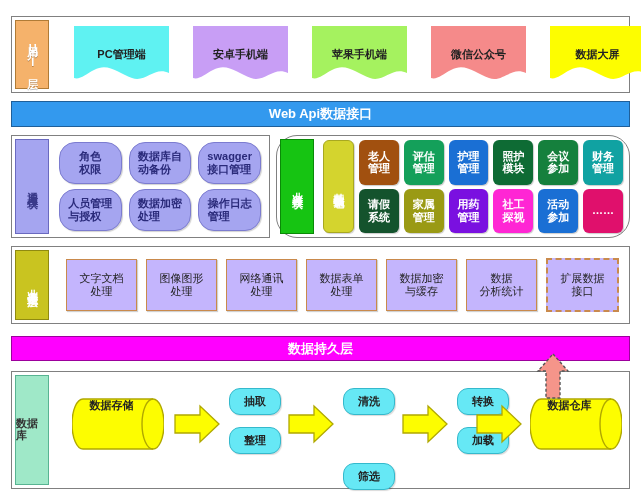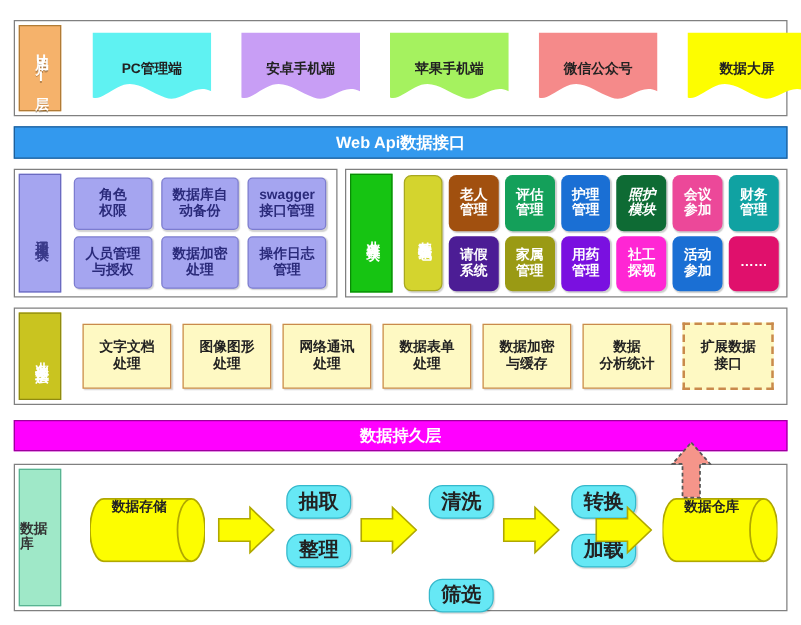--- a/index.html
+++ b/index.html
@@ -106,42 +106,41 @@
     font-weight: bold;
   }
 
   
   #common-layer { left: 11px; top: 135px; width: 259px; height: 103px; }
   #common-label {
     background: #a5a5f0;
     border-color: #6a6ac0;
     color: #3a3a8a;
   }
-  #business-layer { left: 276px; top: 135px; width: 354px; height: 103px; }
+  #business-layer { left: 276px; top: 135px; width: 354px; height: 103px; border-radius: 21px; }
   #business-label {
     background: #16c412;
     border-color: #0a8a07;
     color: #ffffff;
   }
 
   .mod-grid {
     display: grid;
     grid-template-columns: repeat(3, 1fr);
     grid-auto-rows: 42px;
     gap: 5px 7px;
     padding: 4px 8px 4px 7px;
     width: 100%;
     box-sizing: border-box;
   }
   .mod-cell {
-    border-radius: 4px;
-    display: flex;
-    align-items: center;
-    justify-content: center;
-    text-align: center;
+    border-radius: 16px;
+    display: flex;
+    align-items: center;
+    justify-content: center;
     font-size: 11px;
     font-weight: bold;
     line-height: 1.15;
     color: #2a2a7a;
     background: #a5a5f0;
     border: 1px solid #7c7cd0;
     box-shadow: 1px 1px 1px rgba(0,0,0,.18);
   }
 
   .biz-wrap {
@@ -206,24 +205,24 @@
     box-sizing: border-box;
   }
   .logic-cell {
     flex: 1 1 0;
     height: 50px;
     display: flex;
     align-items: center;
     justify-content: center;
     text-align: center;
     font-size: 11px;
-    font-weight: bold;
+    font-weight: normal;
     line-height: 1.2;
     color: #222222;
-    background: #fef9c3;
+    background: #c4b5fd;
     border: 1px solid #c98a4c;
     box-shadow: 1px 1px 1px rgba(0,0,0,.18);
   }
   .logic-cell.dashed {
     border: 2px dashed #c98a4c;
     box-shadow: none;
   }
 
   
   #persist-bar {
@@ -268,21 +267,21 @@
   }
   .pill {
     position: absolute;
     width: 50px; height: 25px;
     border-radius: 11px;
     background: #66e8f5;
     border: 1px solid #34b9cc;
     display: flex;
     align-items: center;
     justify-content: center;
-    font-size: 16px;
+    font-size: 11px;
     font-weight: bold;
     color: #222222;
     box-shadow: 1px 1px 1px rgba(0,0,0,.15);
   }
   .arrow { position: absolute; }
 
   
   #riser {
     position: absolute;
     left: 535px; top: 352px;
@@ -353,24 +352,24 @@
 
   <div class="layer" id="business-layer">
     <div class="layer-label" id="business-label">业务模块</div>
     <div class="layer-body">
       <div class="biz-wrap">
         <div class="biz-basic" id="biz-basic">基础数据包</div>
         <div class="biz-grid" id="biz-grid">
             <div class="biz-cell" style="background: rgb(161, 80, 15);">老人<br>管理</div>
             <div class="biz-cell" style="background: rgb(20, 160, 90);">评估<br>管理</div>
             <div class="biz-cell" style="background: rgb(26, 111, 212);">护理<br>管理</div>
-            <div class="biz-cell" style="background: rgb(14, 107, 52); font-style: italic;">照护<br>模块</div>
-            <div class="biz-cell" style="background: #ec4899;">会议<br>参加</div>
+            <div class="biz-cell" style="background: rgb(14, 107, 52);">照护<br>模块</div>
+            <div class="biz-cell" style="background: #15803d;">会议<br>参加</div>
             <div class="biz-cell" style="background: rgb(16, 162, 162);">财务<br>管理</div>
-            <div class="biz-cell" style="background: #4c1d95;">请假<br>系统</div>
+            <div class="biz-cell" style="background: #14532d;">请假<br>系统</div>
             <div class="biz-cell" style="background: rgb(154, 154, 20);">家属<br>管理</div>
             <div class="biz-cell" style="background: rgb(122, 16, 224);">用药<br>管理</div>
             <div class="biz-cell" style="background: rgb(255, 38, 212);">社工<br>探视</div>
             <div class="biz-cell" style="background: rgb(26, 111, 212);">活动<br>参加</div>
             <div class="biz-cell" style="background: rgb(224, 16, 108);">……</div>
           </div>
       </div>
     </div>
   </div>
 

